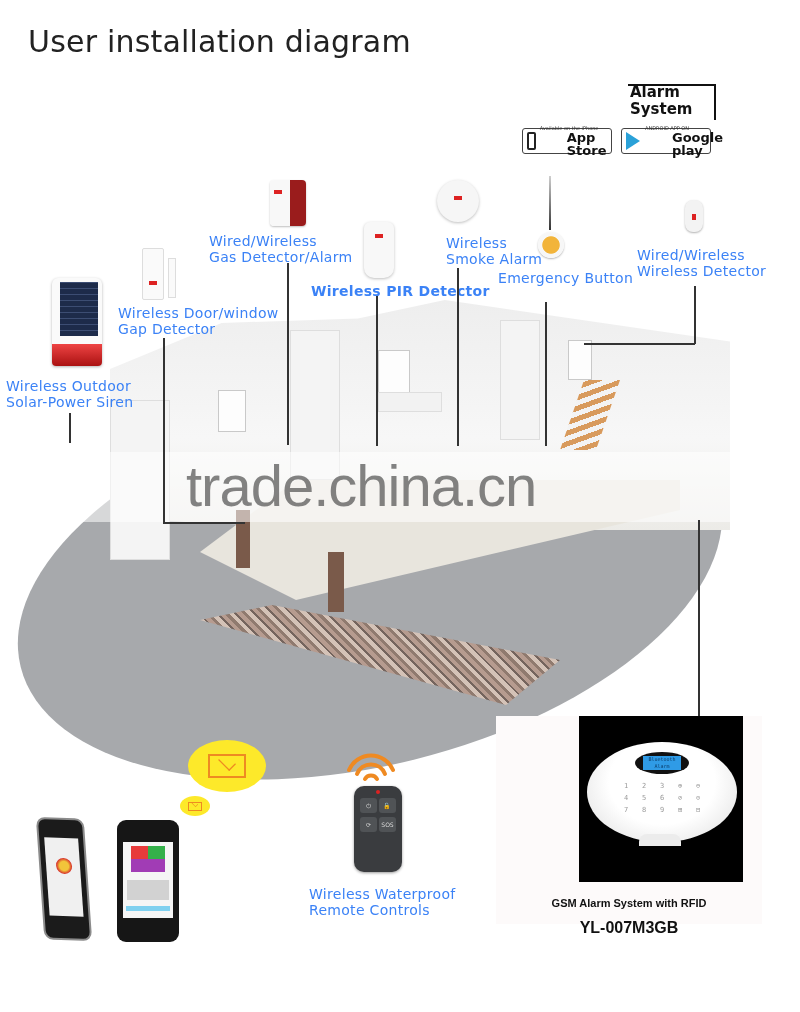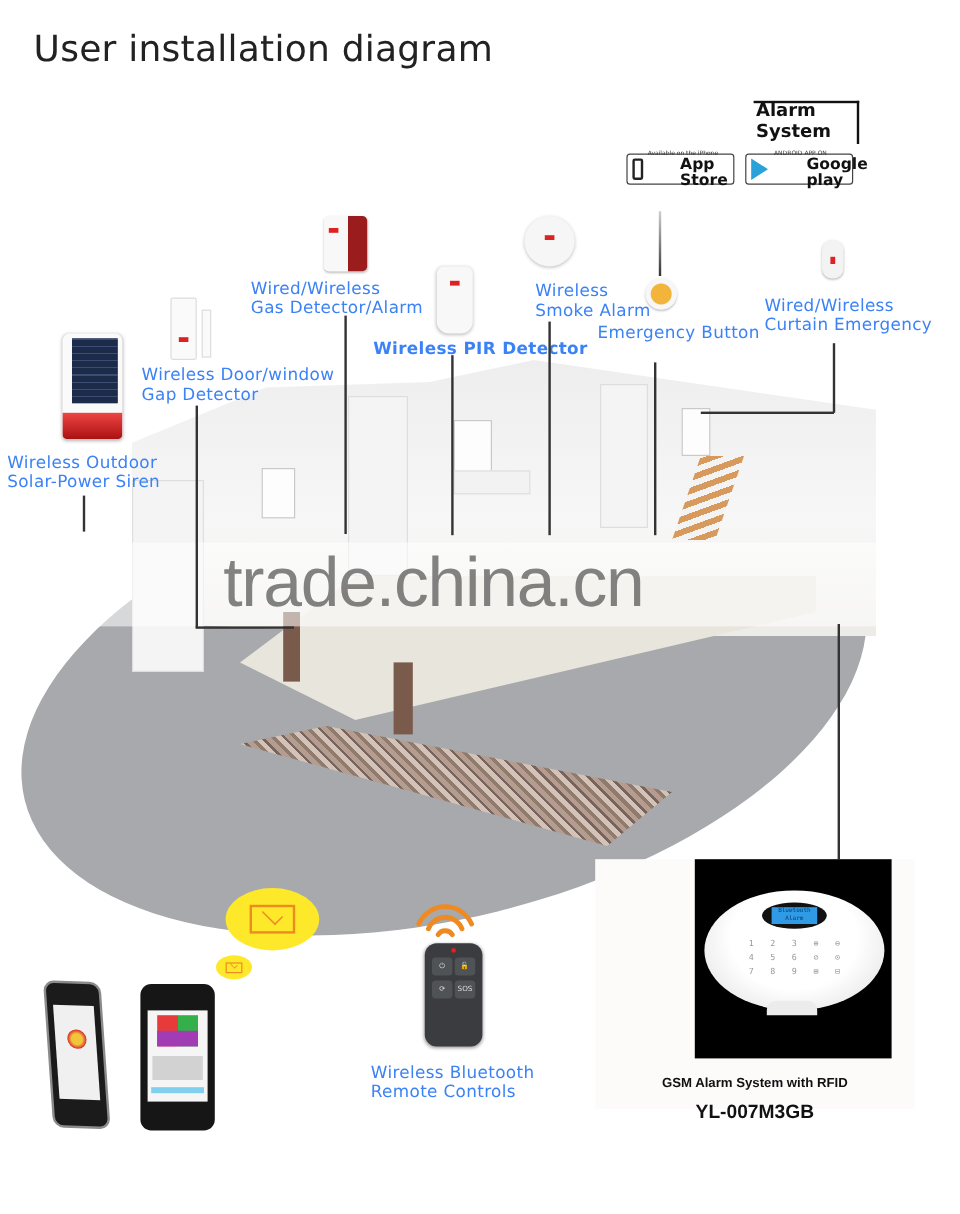--- a/index.html
+++ b/index.html
@@ -184,21 +184,21 @@
 </div>
 <div class="abs label" style="left:413px;top:235px;margin-left:33px;">
   <div>Wireless</div>
   <div>Smoke Alarm</div>
 </div>
 <div class="abs label" style="left:498px;top:270px;text-align:center;">
   <div>Emergency Button</div>
 </div>
 <div class="abs label" style="left:637px;top:247px;">
   <div>Wired/Wireless</div>
-  <div>Curtain Emergency</div>
+  <div>Wireless Detector</div>
 </div>
 
 <div class="abs vline" style="left:69px;top:413px;height:30px;"></div>
 <div class="abs vline" style="left:163px;top:338px;height:185px;"></div>
 <div class="abs hline" style="left:163px;top:522px;width:82px;"></div>
 <div class="abs vline" style="left:287px;top:263px;height:182px;"></div>
 <div class="abs vline" style="left:376px;top:296px;height:150px;"></div>
 <div class="abs vline" style="left:457px;top:268px;height:178px;"></div>
 <div class="abs vline" style="left:545px;top:302px;height:144px;"></div>
 <div class="abs vline" style="left:694px;top:286px;height:58px;"></div>
@@ -232,21 +232,21 @@
   <path d="M20 27 A7 7 0 0 1 32 27" fill="none" stroke="#ef8a22" stroke-width="4" stroke-linecap="round"></path>
 </svg>
 <div class="abs remote">
   <div class="led"></div>
   <div class="rbtn" style="left:6px;top:12px;">⏻</div>
   <div class="rbtn" style="left:25px;top:12px;">🔓</div>
   <div class="rbtn" style="left:6px;top:31px;">⟳</div>
   <div class="rbtn" style="left:25px;top:31px;">SOS</div>
 </div>
 <div class="abs label" style="left:309px;top:886px;">
-  <div>Wireless Bluetooth</div>
+  <div>Wireless Waterproof</div>
   <div>Remote Controls</div>
 </div>
 
 <div class="abs product-box"></div>
 <div class="abs panel-black">
   <div class="oval">
     <div class="lcd">
       <div class="lcd-inner">
         <div>Bluetooth</div>
         <div>Alarm</div>

